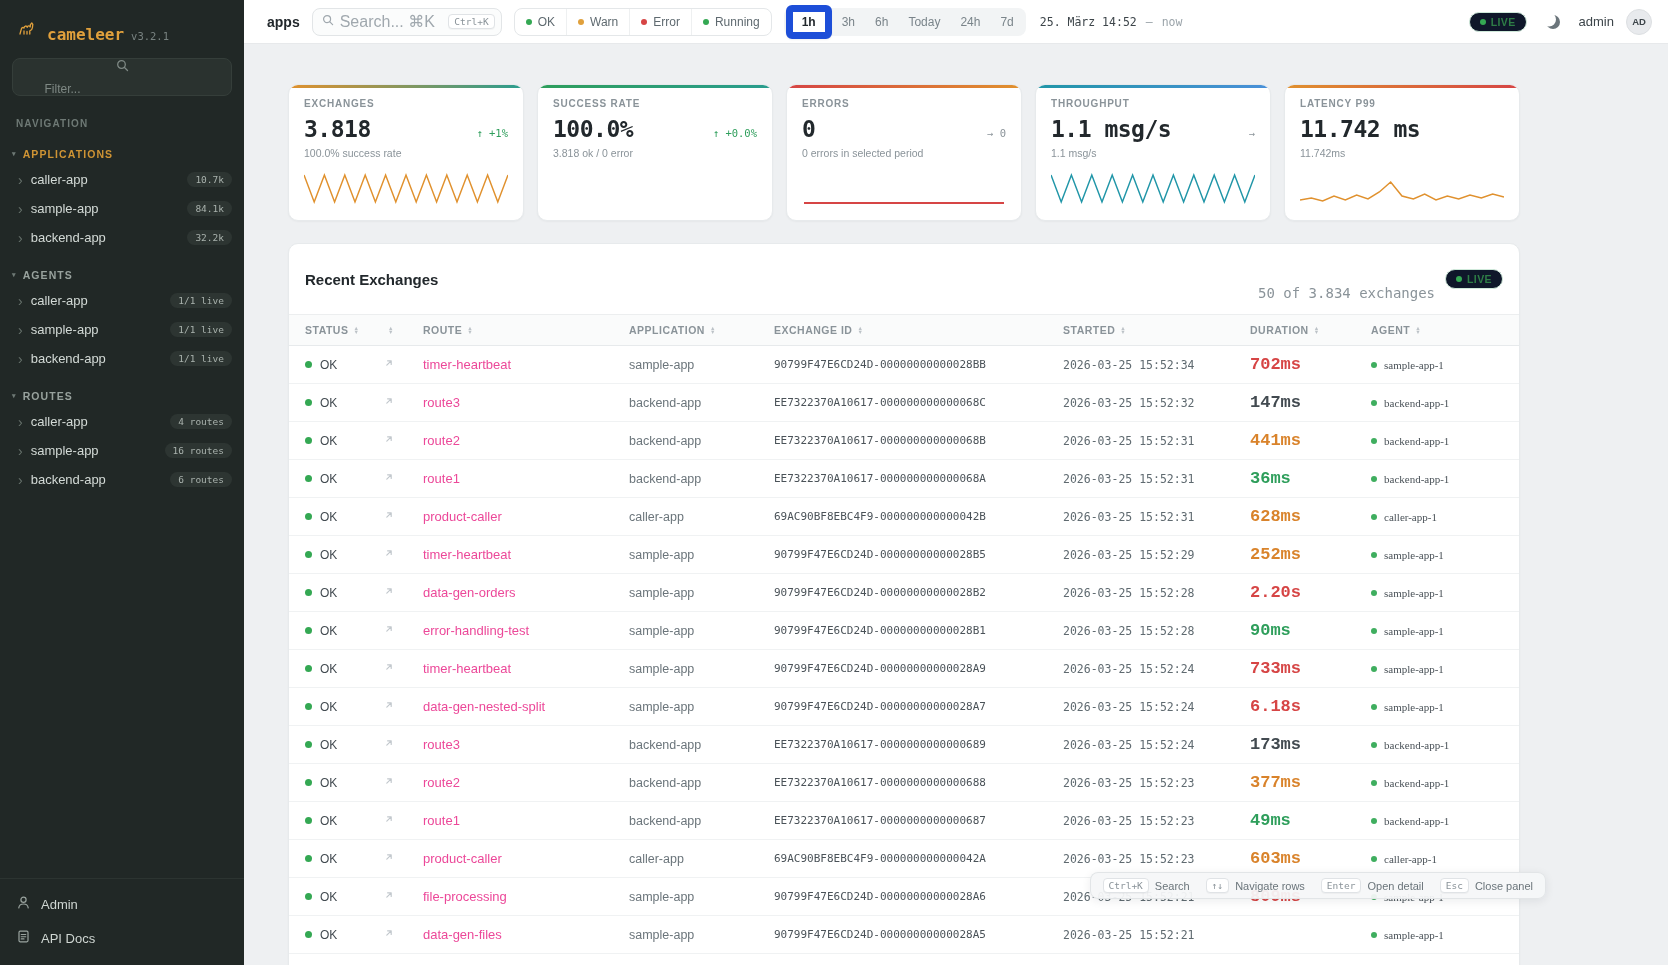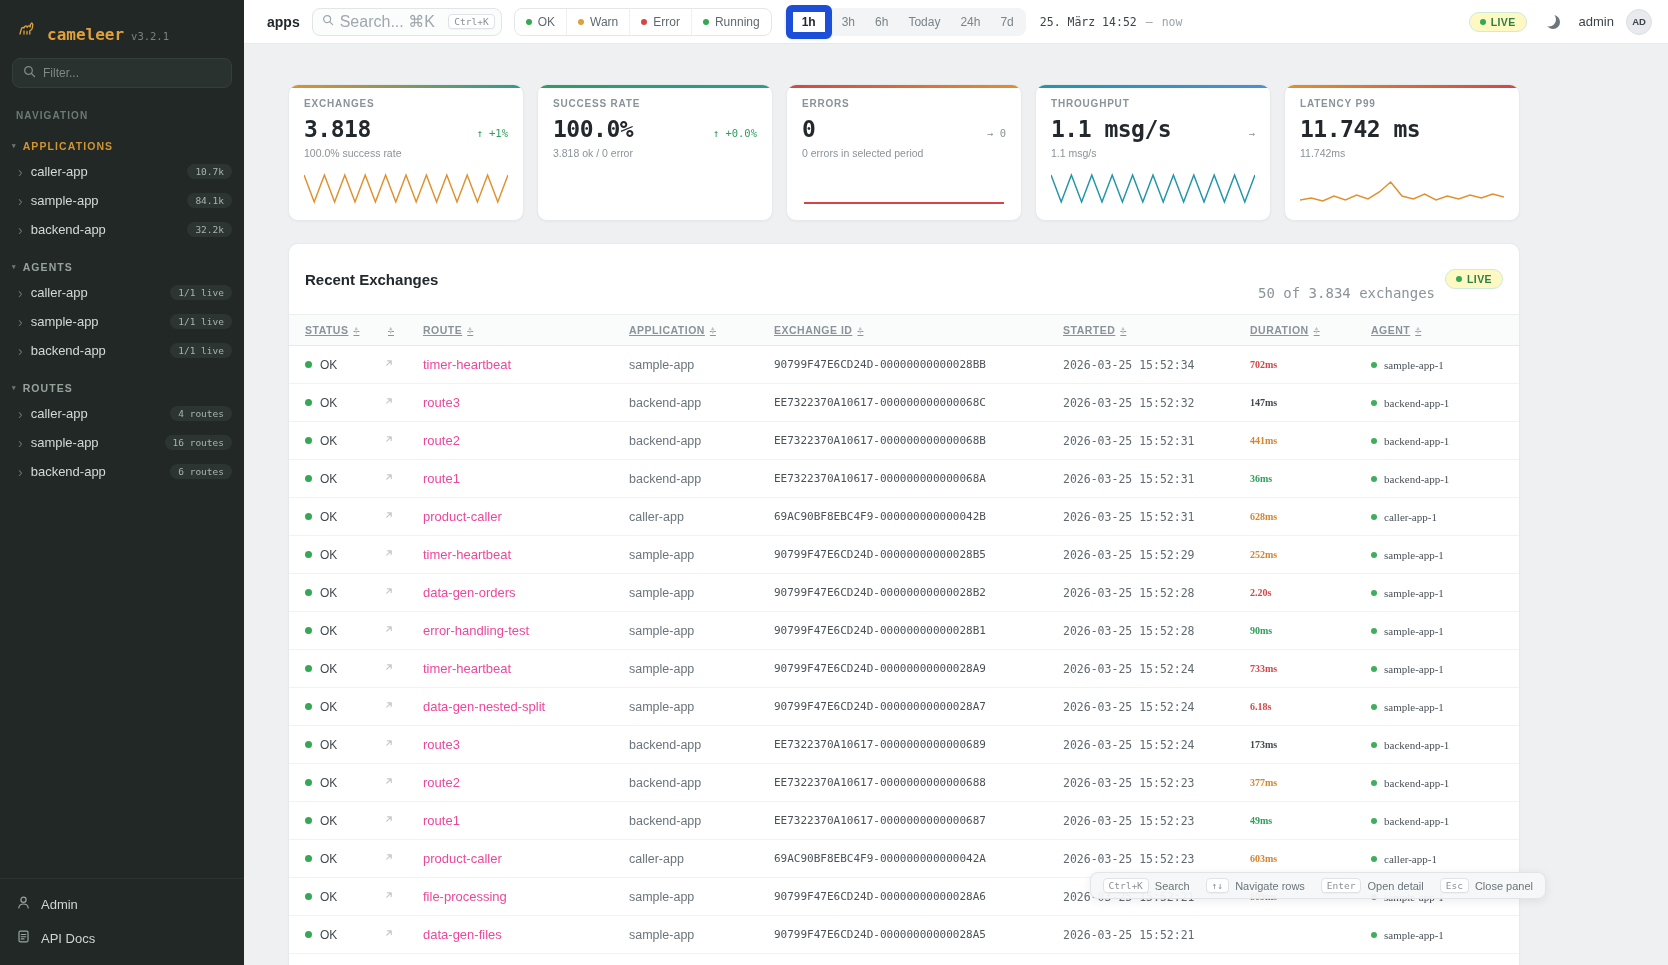--- a/index.html
+++ b/index.html
@@ -6,21 +6,21 @@
   html, body { width: 1668px; height: 965px; overflow: hidden; }
   body { font-family: "Liberation Sans", sans-serif; background: #eef0f2; color: #2b3135; font-size: 13px; }
   .app { display: flex; height: 100%; }
 
   
   .sidebar { width: 244px; flex-shrink: 0; background: #212826; display: flex; flex-direction: column; }
   .sb-logo { display: flex; align-items: baseline; gap: 7px; padding: 16px 16px 12px; }
   .sb-logo svg { align-self: center; }
   .logo-name { font-family: "DejaVu Sans Mono", monospace; font-size: 16px; font-weight: 700; color: #e0a03c; }
   .logo-ver { font-family: "DejaVu Sans Mono", monospace; font-size: 10.5px; color: #788280; }
-  .sb-filter { margin: 2px 12px 10px; height: 30px; display: flex; align-items: center; gap: 7px; padding: 0 10px; background: #2a322f; border: 1px solid #353e3a; border-radius: 8px; }
+  .sb-filter { margin: 2px 12px 10px; height: 38px; display: flex; align-items: center; gap: 7px; padding: 0 10px; background: #2a322f; border: 1px solid #353e3a; border-radius: 8px; flex-direction: column; }
   .sb-filter input { flex: 1; min-width: 0; background: transparent; border: 0; outline: 0; color: #d3dad6; font-size: 12px; font-family: inherit; }
   .sb-filter input::placeholder { color: #7e8884; }
   .nav-label { padding: 12px 16px 2px; font-size: 10px; font-weight: 700; letter-spacing: 1.1px; color: #6e7975; }
   .sb-nav { flex: 1; overflow: hidden; }
   .sb-section { margin-top: 13px; }
   .sb-section-head { display: flex; align-items: center; gap: 6px; padding: 4px 16px 5px 12px; font-size: 10.5px; font-weight: 700; letter-spacing: 1.1px; color: #98a29d; cursor: pointer; }
   .sb-section-head.accent { color: #cf9434; }
   .caret { font-size: 7px; color: #6e7975; }
   .sb-item { display: flex; align-items: center; gap: 8px; padding: 7px 12px 7px 18px; cursor: pointer; }
   .chev { color: #66716b; font-size: 14px; line-height: 1; }
@@ -41,21 +41,21 @@
   .chip { display: flex; align-items: center; gap: 6px; padding: 0 11px; font-size: 12px; color: #5f6a70; cursor: pointer; }
   .chip + .chip { border-left: 1px solid #eef0f1; }
   .dot { width: 7px; height: 7px; border-radius: 50%; flex-shrink: 0; }
   .chip .dot { width: 6px; height: 6px; }
   .ranges { display: flex; align-items: center; background: #f2f4f5; border-radius: 8px; padding: 2px; height: 28px; }
   .range-btn { border: 0; background: transparent; font-size: 12px; color: #7a848a; padding: 4px 10px; border-radius: 6px; cursor: pointer; font-family: inherit; white-space: nowrap; }
   .range-btn.active { background: #fff; color: #22282c; border: 7px solid #1d4ed8; box-shadow: 0 1px 2px rgba(0,0,0,.06); padding: 3px 9px; font-weight: 600; }
   .datetime { display: flex; align-items: center; gap: 9px; font-family: "DejaVu Sans Mono", monospace; font-size: 11.5px; color: #3d454a; margin-left: 2px; cursor: pointer; white-space: nowrap; }
   .datetime .dim { color: #9aa3a9; }
   .tb-right { margin-left: auto; display: flex; align-items: center; gap: 12px; }
-  .live-pill { display: inline-flex; align-items: center; gap: 5px; background: #fef9c3; border: 1px solid #cfe9da; color: #2e7d46; font-size: 10.5px; font-weight: 700; padding: 3px 10px; border-radius: 999px; letter-spacing: .4px; }
+  .live-pill { display: inline-flex; align-items: center; gap: 5px; background: #0f172a; border: 1px solid #cfe9da; color: #2e7d46; font-size: 10.5px; font-weight: 700; padding: 3px 10px; border-radius: 999px; letter-spacing: .4px; }
   .live-pill .dot { width: 6px; height: 6px; background: #34a853; }
   .moon-btn { width: 28px; height: 28px; border-radius: 8px; display: flex; align-items: center; justify-content: center; cursor: pointer; }
   .moon { width: 14px; height: 14px; border-radius: 50%; box-shadow: inset -4px -2.5px 0 0 #6b757b; }
   .username { font-size: 13px; color: #3d454a; }
   .avatar { width: 26px; height: 26px; border-radius: 50%; background: #e8eaed; border: 1px solid #dcdfe2; display: flex; align-items: center; justify-content: center; font-size: 9.5px; font-weight: 700; color: #3d454a; cursor: pointer; }
 
   
   .content { flex: 1; overflow: hidden; padding: 40px 12px 0 44px; }
   .inner { width: 1232px; }
 
@@ -68,33 +68,33 @@
   .card-delta { font-family: "DejaVu Sans Mono", monospace; font-size: 10.5px; white-space: nowrap; }
   .card-sub { margin-top: 5px; font-size: 10.5px; color: #8a9399; white-space: nowrap; overflow: hidden; text-overflow: ellipsis; }
   .card svg.spark { display: block; margin-top: 7px; width: 100%; height: 42px; }
 
   .table-card { margin-top: 22px; background: #fff; border: 1px solid #e7eaec; border-radius: 10px; box-shadow: 0 1px 2px rgba(15,23,32,.04); min-height: 770px; overflow: hidden; --cols: 78px 40px 206px 145px 289px 187px 121px 1fr; }
   .table-head { display: flex; align-items: center; padding: 13px 16px; }
   .table-title { font-size: 15px; font-weight: 700; color: #22282c; }
   .table-meta { margin-left: auto; display: flex; align-items: center; gap: 10px; }
   .table-summary { font-family: "DejaVu Sans Mono", monospace; font-size: 14px; color: #8a9399; margin-top: 28px; }
   .thead { display: grid; grid-template-columns: var(--cols); align-items: center; height: 32px; padding: 0 16px; background: #fafbfb; border-top: 1px solid #eceeef; border-bottom: 1px solid #e7eaec; }
-  .th { display: flex; align-items: center; gap: 5px; font-size: 10.5px; font-weight: 700; letter-spacing: .5px; color: #8a9399; cursor: pointer; white-space: nowrap; min-width: 0; text-decoration: underline; }
+  .th { display: flex; align-items: center; gap: 5px; font-size: 10.5px; font-weight: 700; letter-spacing: .5px; color: #8a9399; cursor: pointer; white-space: nowrap; min-width: 0; }
   .sort { display: flex; flex-direction: column; line-height: 4.5px; font-size: 5.5px; color: #bcc2c7; }
   .tbody { }
   .tr { display: grid; grid-template-columns: var(--cols); align-items: center; height: 38px; padding: 0 16px; border-bottom: 1px solid #f0f2f3; cursor: pointer; }
   .td { min-width: 0; overflow: hidden; white-space: nowrap; text-overflow: ellipsis; }
   .td-status { display: flex; align-items: center; gap: 8px; font-size: 12px; color: #424a50; }
   .ok-dot { background: #34a853; }
   .td-expand { display: flex; align-items: center; }
   .td-route { font-size: 13px; font-weight: 500; color: #ec4899; }
   .td-app { font-size: 12.5px; color: #6b757b; }
   .td-id { font-family: "DejaVu Sans Mono", monospace; font-size: 11px; color: #4a5258; }
   .td-start { font-family: "DejaVu Sans Mono", monospace; font-size: 11.5px; color: #5f6a70; }
-  .td-dur { font-family: Liberation Serif, serif; font-size: 10px; font-weight: 600; color: #424a50; }
+  .td-dur { font-family: Liberation Mono, monospace; font-size: 17px; font-weight: 600; color: #424a50; }
   .td-dur.fast { color: #2e9e5b; }
   .td-dur.normal { color: #424a50; }
   .td-dur.slow { color: #d9832b; }
   .td-dur.critical { color: #d64545; }
   .td-agent { display: flex; align-items: center; gap: 7px; }
   .agent-dot { width: 6px; height: 6px; background: #3fae5f; }
   .agent-name { font-family: Liberation Serif, serif; font-size: 11px; color: #4a5258; }
 
   
   .hints { position: fixed; right: 122px; bottom: 66px; display: flex; align-items: center; gap: 16px; background: rgba(245,246,248,.94); border: 1px solid rgba(224,227,230,.9); border-radius: 8px; padding: 5px 12px; box-shadow: 0 2px 10px rgba(15,23,32,.08); }

